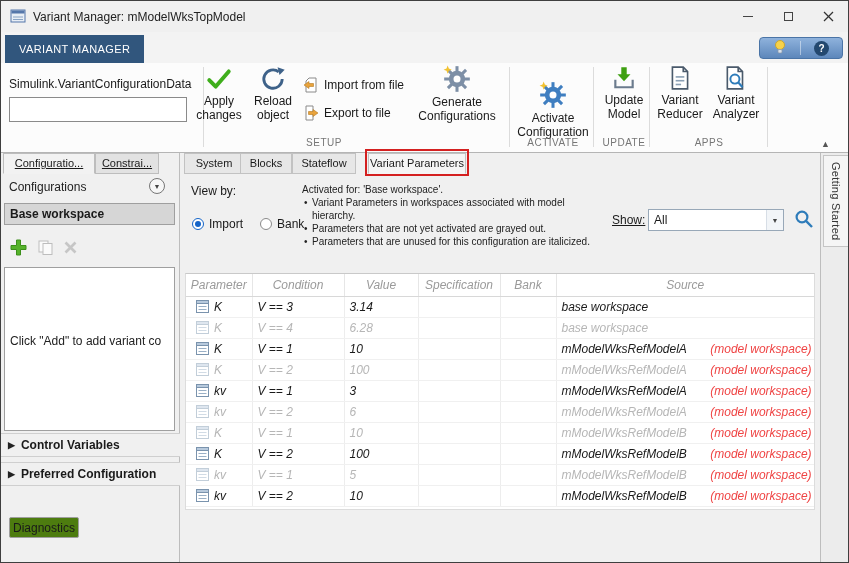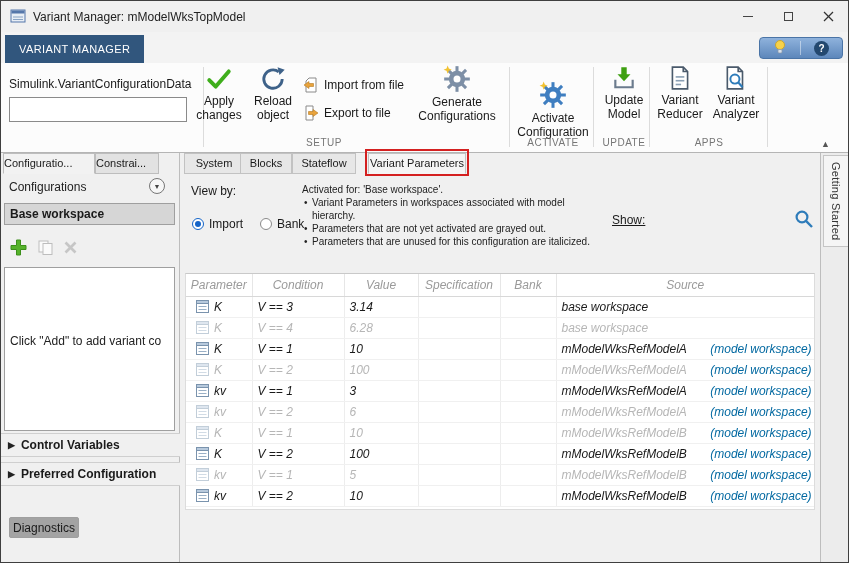--- a/index.html
+++ b/index.html
@@ -39,39 +39,39 @@
   .rlabel { font-size:12px; line-height:14px; text-align:center; margin-top:2px; color:#1a1a1a; }
   .hbtn { position:absolute; display:flex; align-items:center; gap:5px; font-size:12px; }
   .rib-section { position:absolute; top:74px; height:14px; font-size:10px; color:#767676;
                  text-align:center; letter-spacing:.5px; }
   .collapse-arrow { position:absolute; left:820px; top:76px; font-size:9px; color:#555; }
 
   
   .left-panel { position:absolute; left:0; top:152px; width:179px; height:411px;
                 background:#f0f0f0; border-right:1px solid #bdbdbd; }
   .lp-tab { position:absolute; top:0; height:21px; font-size:11px; line-height:19px;
-            border:1px solid #bdbdbd; overflow:hidden; white-space:nowrap; }
+            text-align:center; border:1px solid #bdbdbd; overflow:hidden; white-space:nowrap;text-decoration:underline; }
   .lp-tab.active { background:#f2f2f2; border-bottom:1px solid #f2f2f2; }
   .lp-tab.inactive { background:#e2e2e2; }
   .lp-header { position:absolute; left:8px; top:27px; font-size:12px; color:#222; }
   .cfg-dd { position:absolute; left:148px; top:25px; width:16px; height:16px; border-radius:50%;
             border:1px solid #767676; display:flex; align-items:center; justify-content:center;
             font-size:7px; color:#444; background:#f6f6f6; }
   .ws-item { position:absolute; left:3px; top:50px; width:171px; height:22px; background:#d6d6d6;
              border:1px solid #9f9f9f; font-weight:bold; font-size:12px; line-height:20px; padding-left:5px; }
   .lp-toolbar { position:absolute; left:8px; top:85px; display:flex; gap:9px; align-items:center; }
   .list-box { position:absolute; left:3px; top:114px; width:171px; height:164px; background:#fff;
               border:1px solid #9f9f9f; overflow:hidden; }
   .empty-text { position:absolute; left:5px; top:66px; font-size:12px; color:#222; white-space:nowrap; }
   .collapse-bar { position:absolute; left:0; width:179px; height:24px; border-top:1px solid #cfcfcf;
                   border-bottom:1px solid #cfcfcf; display:flex; align-items:center; gap:6px;
                   padding-left:7px; font-weight:bold; font-size:12px; background:#f0f0f0; }
   .tri-right { font-size:9px; color:#222; }
 
-  .diag-btn { position:absolute; left:8px; top:364px; width:70px; height:21px; background:#a3a3a3;
+  .diag-btn { position:absolute; left:8px; top:364px; width:70px; height:21px; background:#4d7c0f;
               border:1px solid #9f9f9f; border-radius:2px; font-size:12px; display:flex;
               align-items:center; justify-content:center; }
 
   
   .main-panel { position:absolute; left:179px; top:152px; width:640px; height:411px; background:#f0f0f0; }
   .mp-tab { position:absolute; top:0; height:21px; font-size:11px; line-height:19px; text-align:center;
             border:1px solid #c2c2c2; background:#e7e7e7; overflow:hidden; white-space:nowrap; }
   .mp-tab.active { background:#f5f5f5; border-bottom:1px solid #f5f5f5; }
   .red-box { position:absolute; left:364px; top:148px; width:104px; height:27px;
              border:2px solid #d42020; pointer-events:none; }
@@ -99,21 +99,21 @@
                 border:1px solid #dcdcdc; border-top:1px solid #c9c9c9;font-style:italic; }
   table.ptable { border-collapse:collapse; table-layout:fixed; width:628px; }
   .ptable th { height:22px; font-weight:normal; font-size:12px; color:#9a9a9a; text-align:center;
                border-bottom:1px solid #d8d8d8; border-right:1px solid #e6e6e6; overflow:hidden; white-space:nowrap; }
   .ptable th:last-child { border-right:none; }
   .ptable td { height:21px; font-size:12px; border-bottom:1px solid #f0f0f0; border-right:1px solid #ededed;
                overflow:hidden; white-space:nowrap; padding-left:5px; }
   .ptable td:last-child { border-right:none; }
   .c-par { display:flex; align-items:center; gap:5px; padding-left:5px; }
   .prow .pname { color:#1a1a1a; }
-  .src-suffix { color:#0369a1;padding-left:20px; }
+  .src-suffix { color:#ef4444;padding-left:20px; }
   .prow.grayed td, .prow.grayed .pname { color:#b6b6b6; }
   .prow.grayed .param-icon { opacity:.45; }
 
   
   .right-bar { position:absolute; left:819px; top:152px; width:30px; height:411px; background:#ececec;
                border-left:1px solid #bdbdbd; }
   .gs-tab { position:absolute; left:2px; top:2px; width:26px; height:92px; background:#f5f5f5;
             border:1px solid #c5c5c5; display:flex; justify-content:center; }
   .gs-text { writing-mode:vertical-rl; font-size:11px; color:#333; padding-top:6px; letter-spacing:.3px; }
 </style>
@@ -339,20 +339,24 @@
       </label>
 
       <div class="info-block">
         <div>Activated for: 'Base workspace'.</div>
         <div class="bullet">Variant Parameters in workspaces associated with model hierarchy.</div>
         <div class="bullet">Parameters that are not yet activated are grayed out.</div>
         <div class="bullet">Parameters that are unused for this configuration are italicized.</div>
       </div>
 
       <div class="show-label">Show:</div>
+      <div class="dropdown">
+        <span class="dd-value">All</span>
+        <span class="dd-arrow">▼</span>
+      </div>
       <div class="search-btn">
         <svg width="20" height="20" viewBox="0 0 20 20">
             <circle cx="8" cy="8" r="5.4" fill="none" stroke="#2e7cba" stroke-width="2.2"></circle>
             <line x1="12.2" y1="12.2" x2="18" y2="18" stroke="#2e7cba" stroke-width="2.4"></line>
           </svg>
       </div>
     </div>
 
     <div class="table-wrap">
       <table class="ptable">

